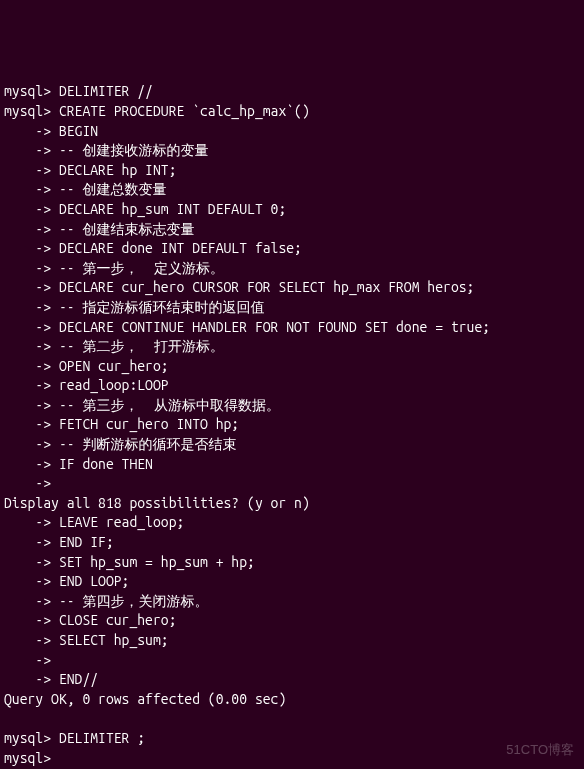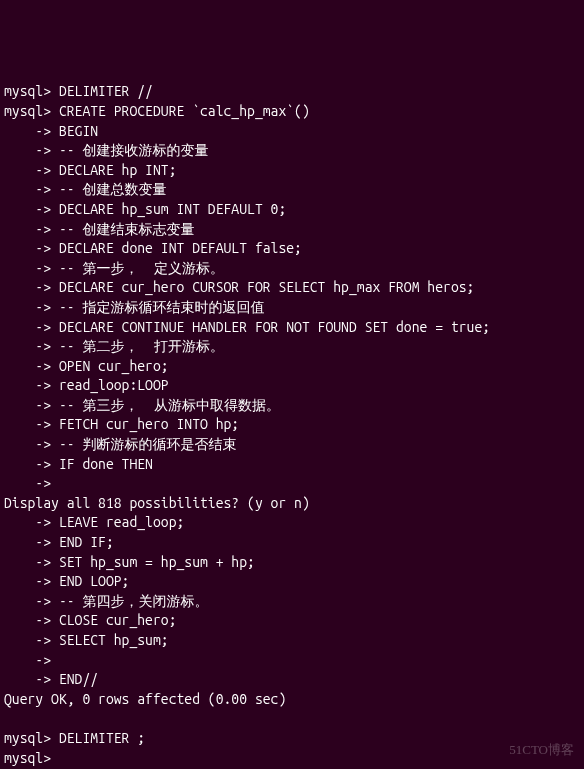--- a/index.html
+++ b/index.html
@@ -18,21 +18,21 @@
       height: 769px;
       overflow: hidden;
       white-space: pre;
     }
     .watermark {
       position: absolute;
       bottom: 10px;
       right: 10px;
       color: rgba(255, 255, 255, 0.25);
       font-size: 13px;
-      font-family: Liberation Serif, serif;
+      font-family: Liberation Sans, sans-serif;
     }
   </style>
 </head>
 <body>
 
 
 
 <div id="terminal-content">mysql&gt; DELIMITER //
 mysql&gt; CREATE PROCEDURE `calc_hp_max`()
     -&gt; BEGIN

